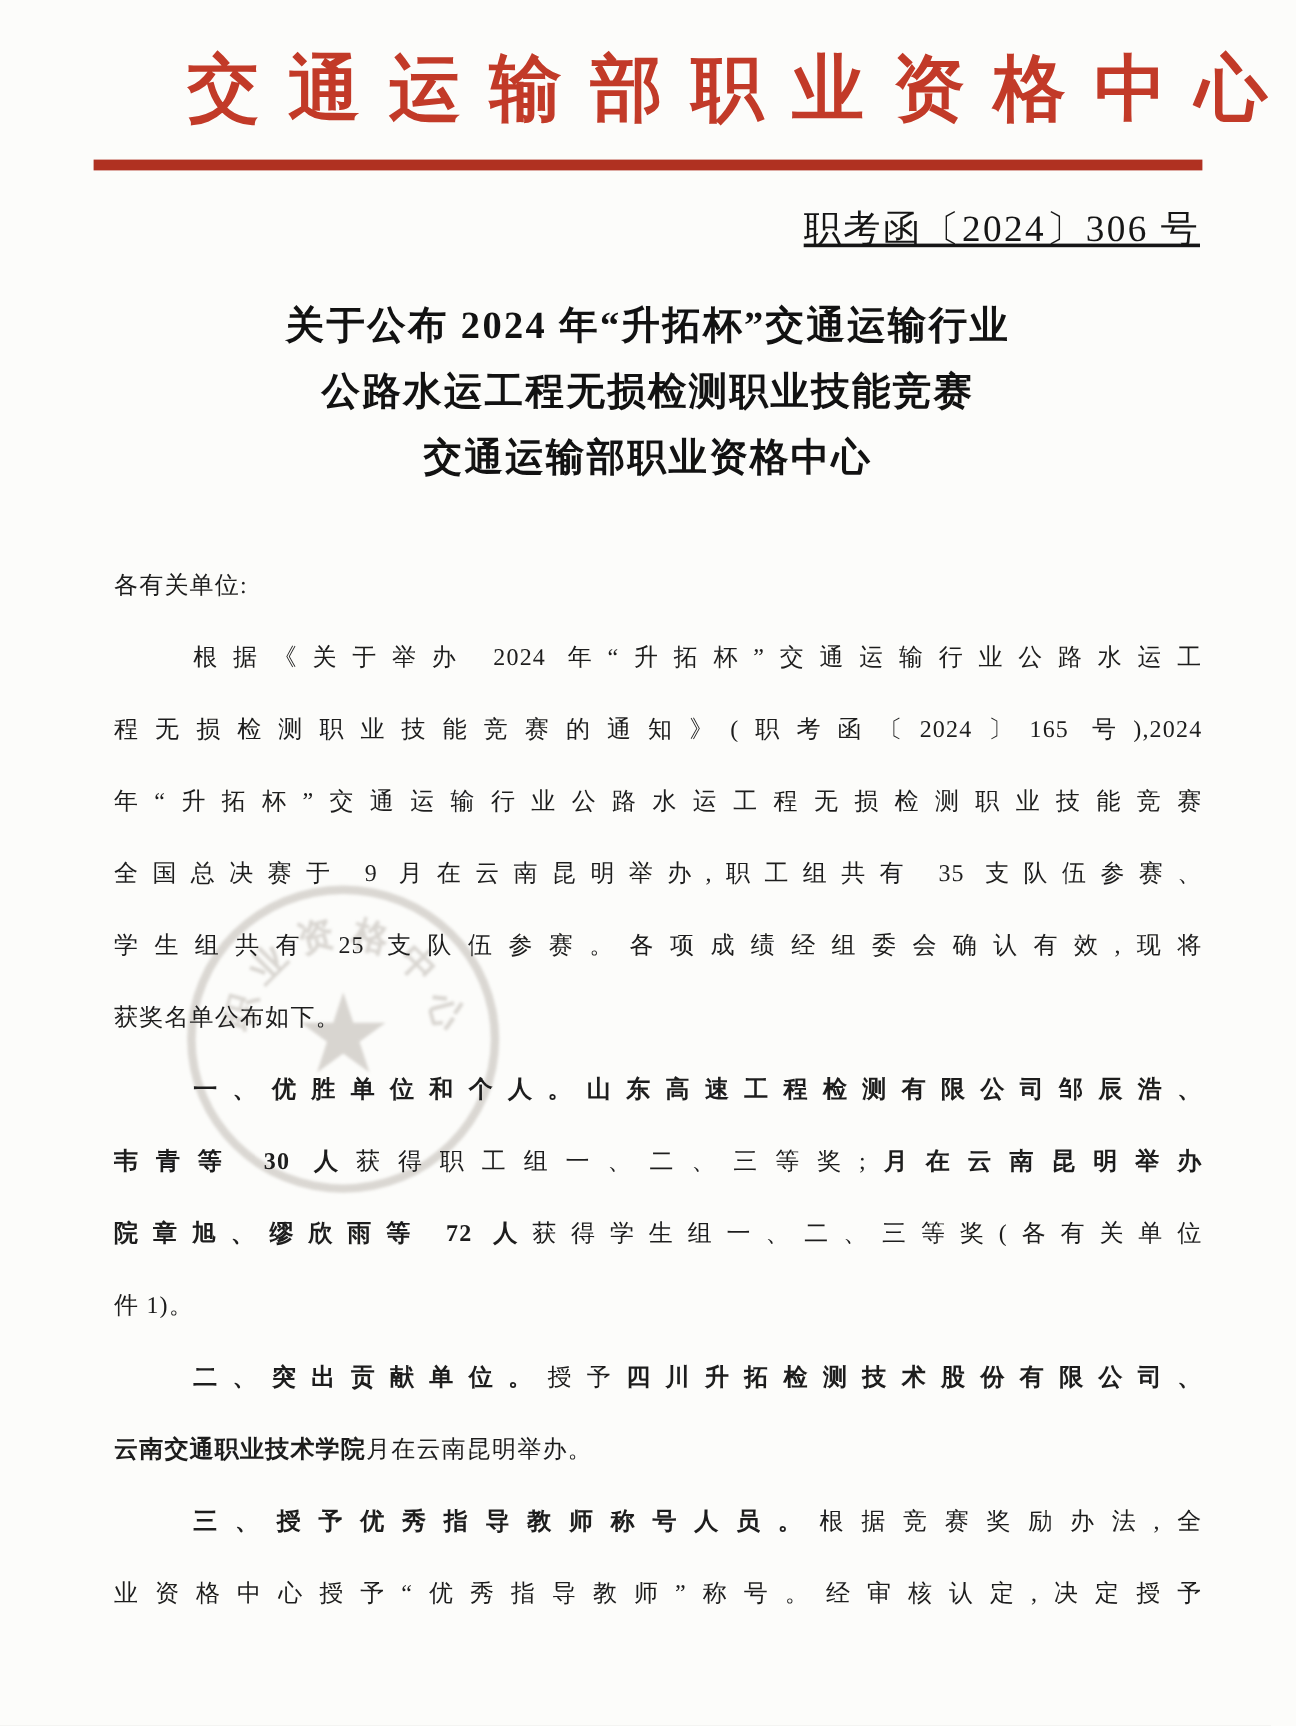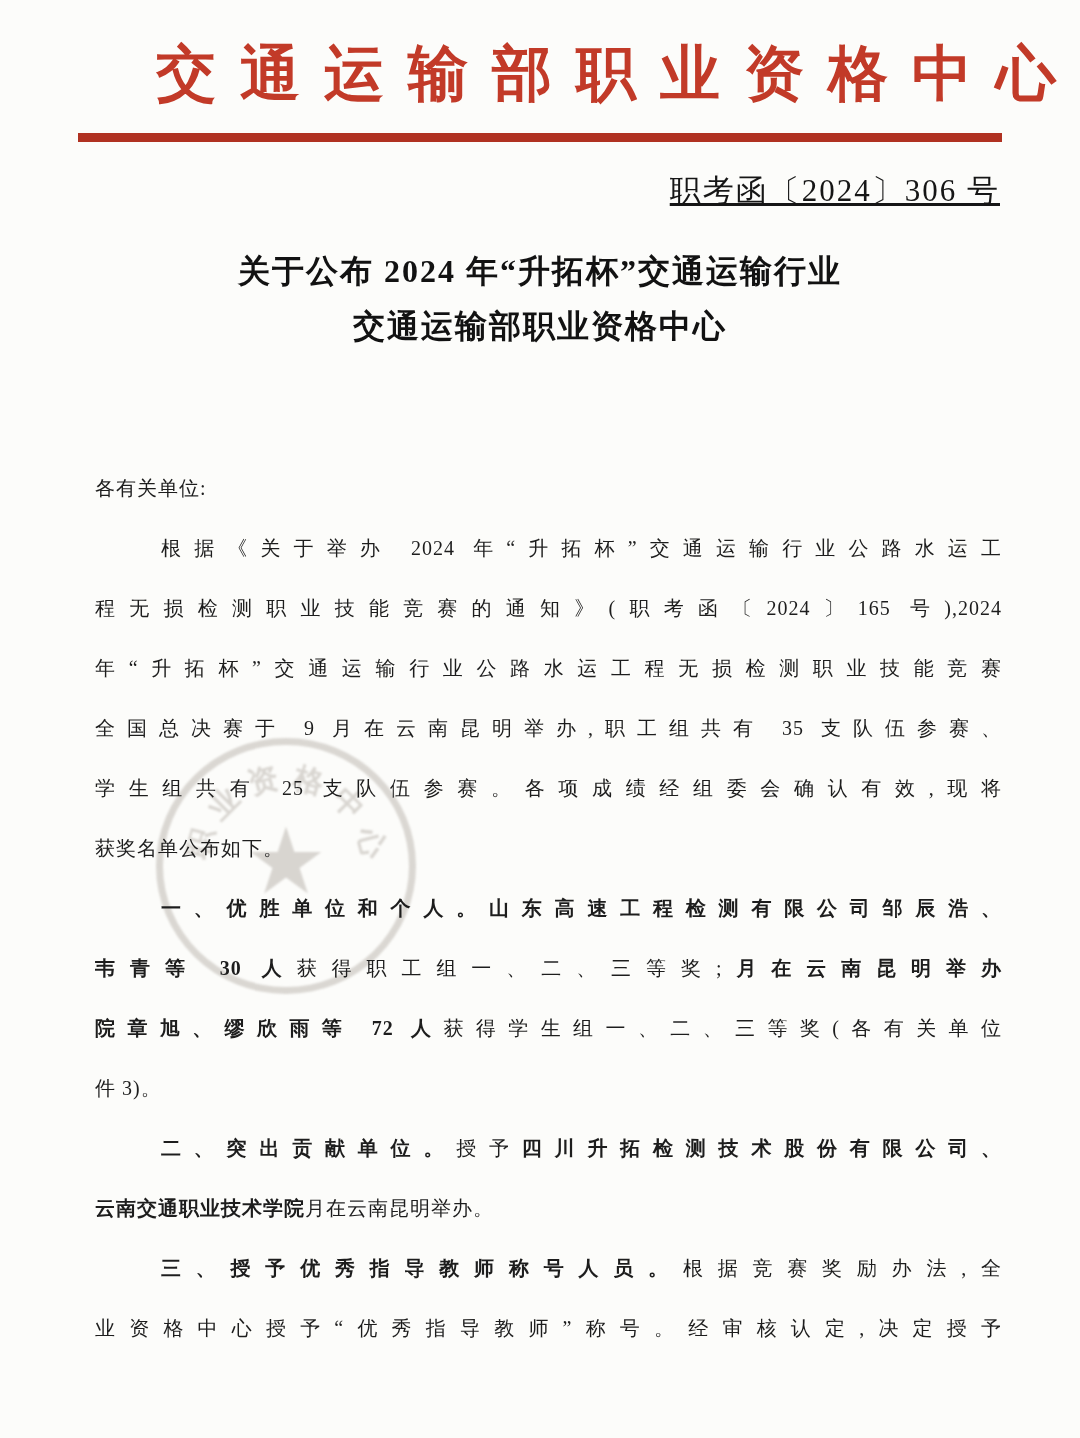--- a/index.html
+++ b/index.html
@@ -55,20 +55,21 @@
 <div class="page">
 
   <div class="org-header">交通运输部职业资格中心</div>
 
   <div class="red-rule"></div>
 
   <div class="doc-number">职考函〔2024〕306 号</div>
 
   <div class="doc-title">
     <div>关于公布 2024 年“升拓杯”交通运输行业</div>
+    <div>公路水运工程无损检测职业技能竞赛</div>
     <div>交通运输部职业资格中心</div>
   </div>
 
   <div class="stamp">
     <div class="stamp-circle"></div>
     <div class="stamp-star">★</div>
     <div class="stamp-ring" id="stamp-ring">
         <span class="ring-ch" style="transform: translate(-50%, -50%) rotate(-75deg) translateY(-88px);">职</span>
         <span class="ring-ch" style="transform: translate(-50%, -50%) rotate(-45deg) translateY(-88px);">业</span>
         <span class="ring-ch" style="transform: translate(-50%, -50%) rotate(-15deg) translateY(-88px);">资</span>
@@ -82,20 +83,20 @@
       <div class="line"><span class="seg">各有关单位:</span></div>
       <div class="line indent fill"><span class="seg">根据《关于举办 2024 年“升拓杯”交通运输行业公路水运工</span></div>
       <div class="line fill"><span class="seg">程无损检测职业技能竞赛的通知》(职考函〔2024〕165 号),2024</span></div>
       <div class="line fill"><span class="seg">年“升拓杯”交通运输行业公路水运工程无损检测职业技能竞赛</span></div>
       <div class="line fill"><span class="seg">全国总决赛于 9 月在云南昆明举办,职工组共有 35 支队伍参赛、</span></div>
       <div class="line fill"><span class="seg">学生组共有 25 支队伍参赛。各项成绩经组委会确认有效,现将</span></div>
       <div class="line"><span class="seg">获奖名单公布如下。</span></div>
       <div class="line indent fill"><span class="seg b">一、优胜单位和个人。山东高速工程检测有限公司邹辰浩、</span></div>
       <div class="line fill"><span class="seg b">韦青等 30 人</span><span class="seg">获得职工组一、二、三等奖;</span><span class="seg b">月在云南昆明举办</span></div>
       <div class="line fill"><span class="seg b">院章旭、缪欣雨等 72 人</span><span class="seg">获得学生组一、二、三等奖(各有关单位</span></div>
-      <div class="line"><span class="seg">件 3)。</span></div>
+      <div class="line"><span class="seg">件 1)。</span></div>
       <div class="line indent fill"><span class="seg b">二、突出贡献单位。</span><span class="seg">授予</span><span class="seg b">四川升拓检测技术股份有限公司、</span></div>
       <div class="line"><span class="seg b">云南交通职业技术学院</span><span class="seg">月在云南昆明举办。</span></div>
       <div class="line indent fill"><span class="seg b">三、授予优秀指导教师称号人员。</span><span class="seg">根据竞赛奖励办法,全</span></div>
       <div class="line fill"><span class="seg">业资格中心授予“优秀指导教师”称号。经审核认定,决定授予</span></div>
     </div>
 
 </div>
 
 </body></html>

